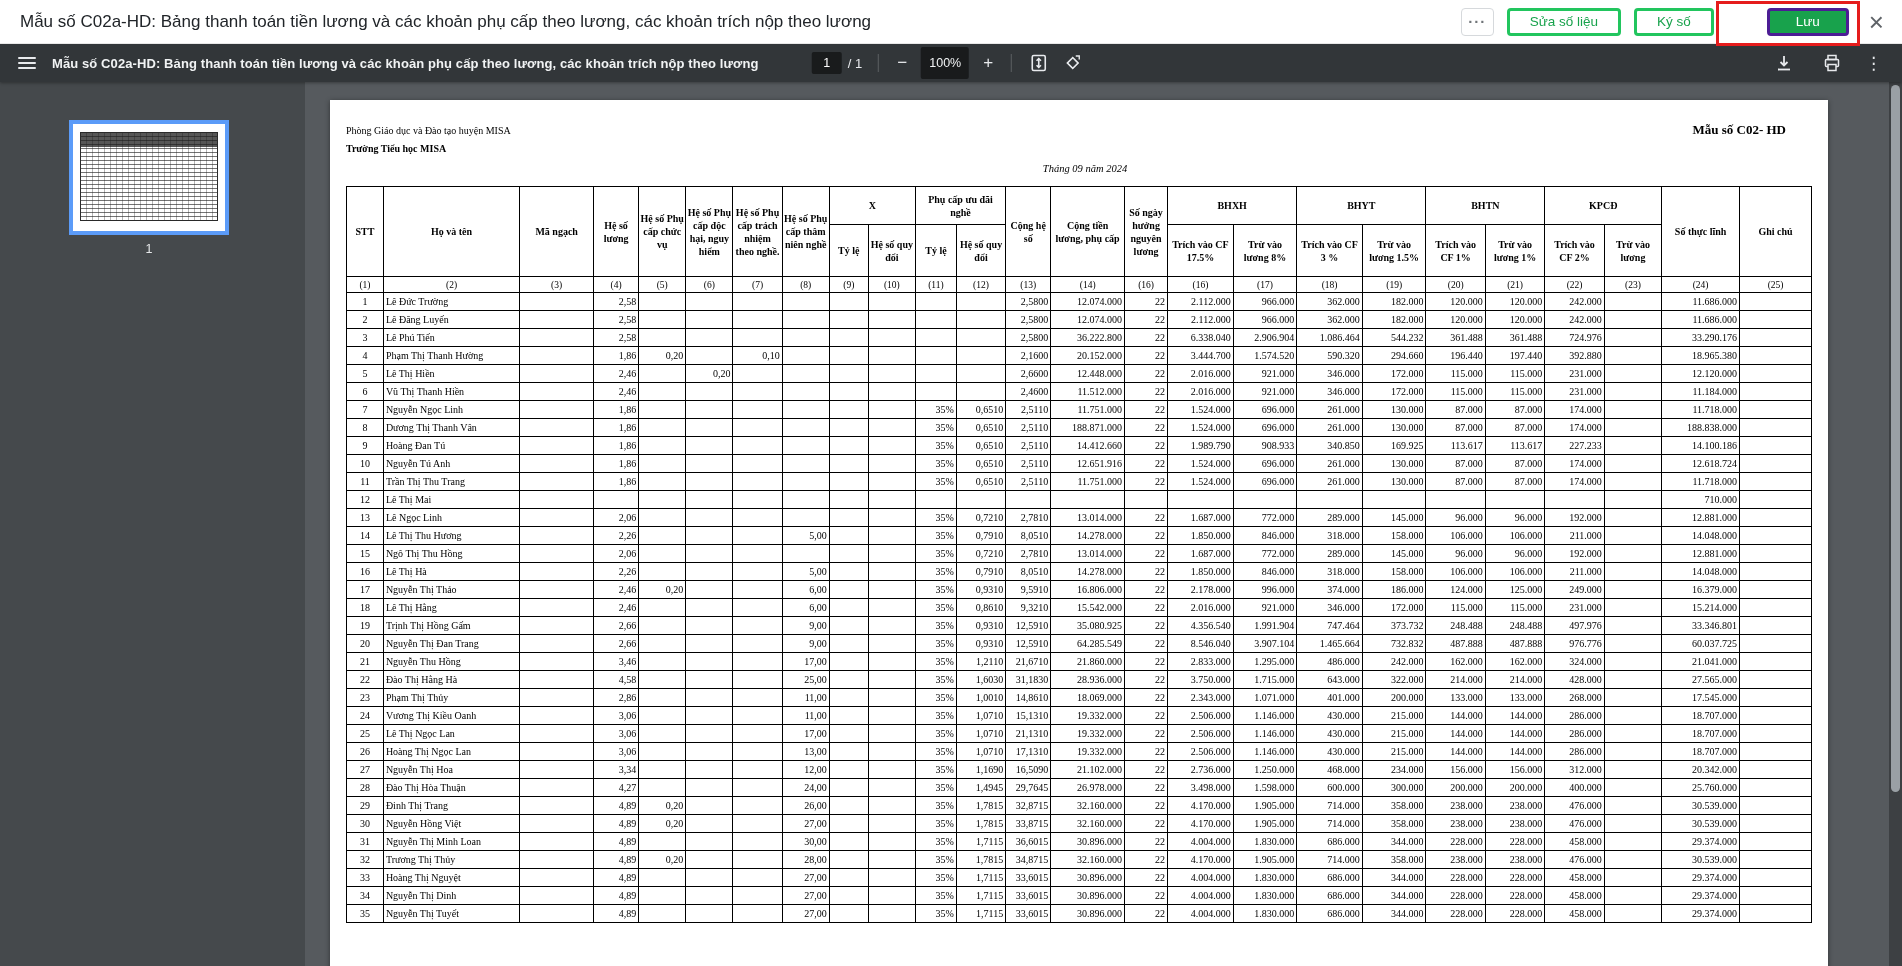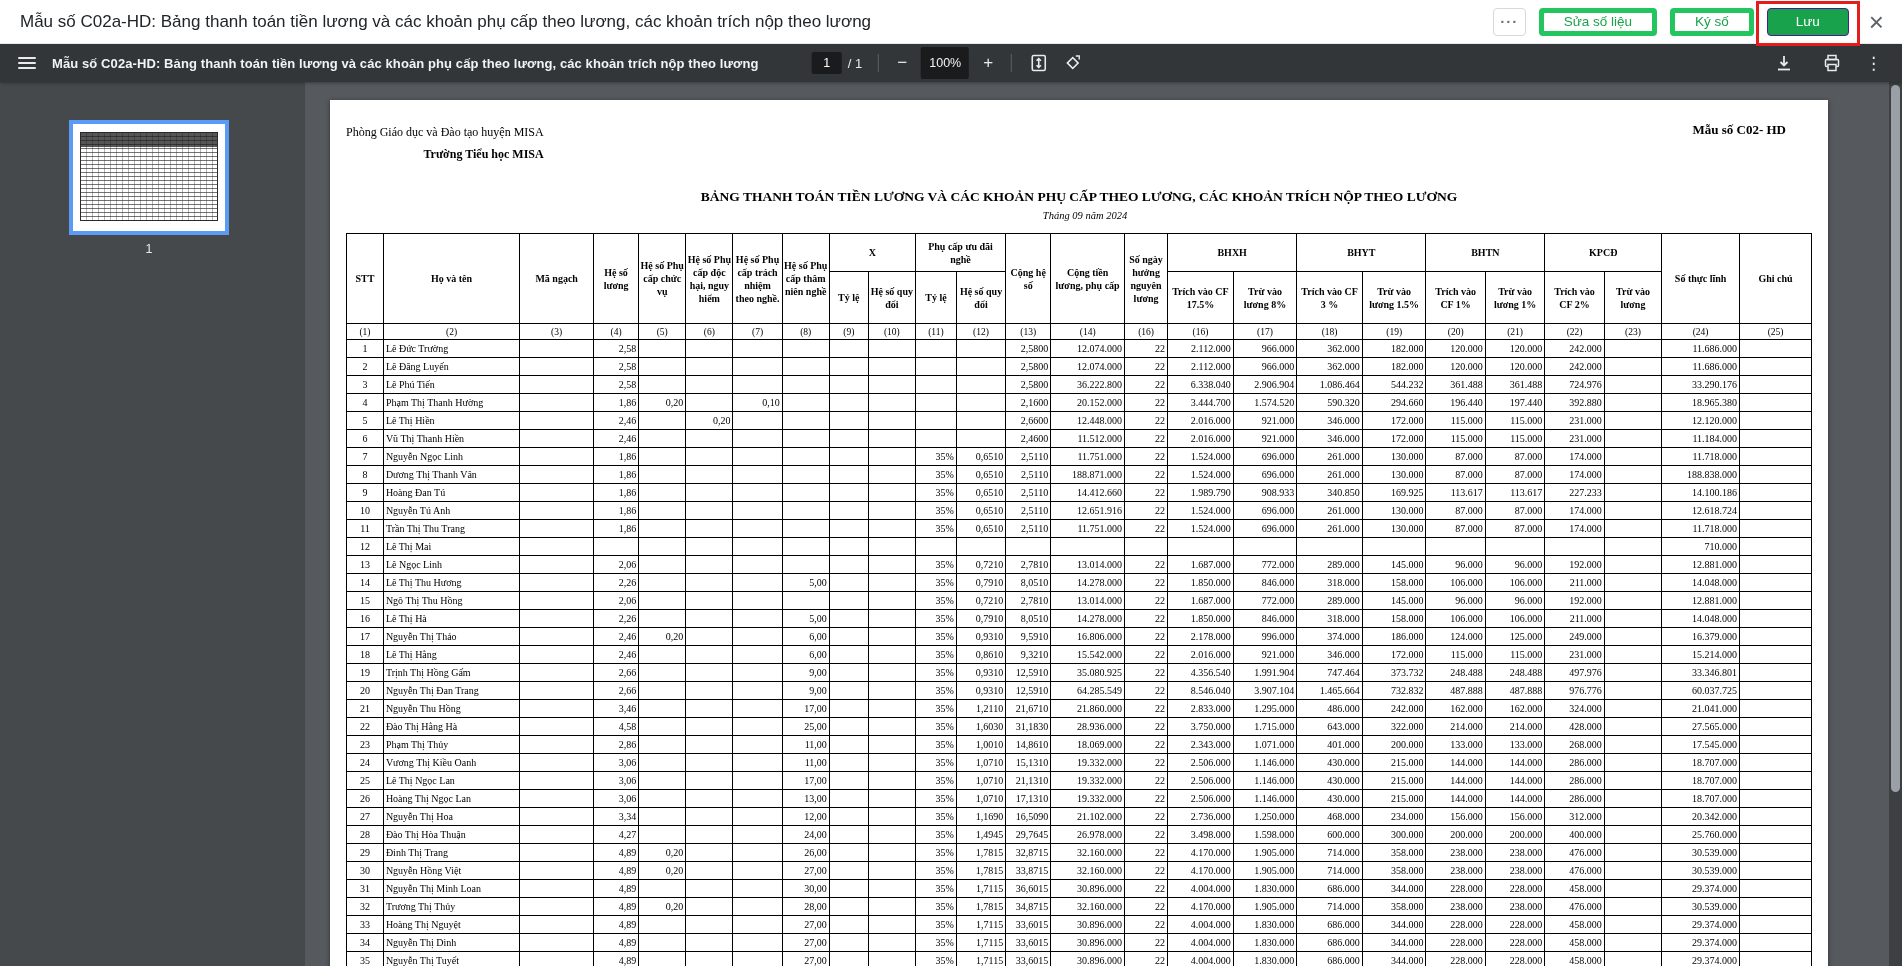--- a/index.html
+++ b/index.html
@@ -21,22 +21,22 @@
     margin-left:20px; font-size:17px; color:#212529; flex:1;
     white-space:nowrap; overflow:hidden;
   }
   .tb-actions { display:flex; align-items:center; margin-right:12px; }
   .btn {
     height:28px; border-radius:4px; font-size:13.5px;
     display:flex; align-items:center; justify-content:center;
     cursor:pointer; background:#fff; white-space:nowrap;
   }
   .btn-more { width:33px; border:1px solid #d6d9dc; color:#707478; font-weight:bold; font-size:15px; letter-spacing:1px; margin-right:13px; }
-  .btn-outline { border:5px solid #22c55e; color:#18a24c; padding:0 20px; margin-right:13px; min-width:78px; }
-  .btn-solid { background:#18a24c; color:#fff; border:1px solid #4c1d95; padding:0 16px; min-width:82px; font-weight:500; }
+  .btn-outline { border:3px solid #22c55e; color:#18a24c; padding:0 20px; margin-right:13px; min-width:78px; }
+  .btn-solid { background:#18a24c; color:#fff; border:3px solid #4c1d95; padding:0 16px; min-width:82px; font-weight:500;margin-left:40px; }
   .luu-wrap { position:relative; margin-right:14px; }
   .red-box {
     position:absolute; left:-11px; right:-11px; top:-7px; bottom:-10px;
     border:3px solid #e51c1c; pointer-events:none; z-index:7;
   }
   .close-x { font-size:26px; color:#5f6368; cursor:pointer; line-height:1; padding:0 6px; font-weight:300; }
 
   
   .toolbar {
     position:absolute; top:44px; left:0; right:0; height:38px;
@@ -92,21 +92,21 @@
   }
   .scrollbar { position:absolute; right:0; top:0; width:13px; bottom:0; background:#3d4043; }
   .scroll-thumb { position:absolute; left:2px; right:2px; top:3px; height:80%; background:#9aa0a5; border-radius:6px; }
 
   .page {
     position:absolute; left:25px; top:18px; width:1498px; height:1180px;
     background:#fff; color:#000; box-shadow:0 1px 5px rgba(0,0,0,.45);
     font-family:"Liberation Serif","DejaVu Serif",serif;
   }
   .doc-head { padding:22px 42px 0 16px; overflow:hidden; }
-  .org-block { float:left; font-size:12px; line-height:1.8;text-align:right; }
+  .org-block { float:left; font-size:10px; line-height:1.8; }
   .org-line2 { font-weight:bold; }
   .form-no { float:right; font-weight:bold; font-size:13px; }
   .doc-title { clear:both; text-align:center; font-weight:bold; font-size:13.5px; margin-top:24px; padding:0 40px; }
   .doc-sub { text-align:center; font-style:italic; font-size:10.5px; margin-top:5px;padding-left:12px; }
 
   .table-wrap { padding:12px 16px 0 16px; }
   table.pay { width:100%; border-collapse:collapse; table-layout:fixed; border:1.5px solid #000; }
   table.pay th, table.pay td { border:1px solid #000; padding:0 2px; overflow:hidden; }
   table.pay thead th {
     font-weight:bold; text-align:center; font-size:10px; line-height:1.3;
@@ -196,21 +196,20 @@
 
 <div class="viewer">
   <div class="page">
     <div class="doc-head">
       <div class="org-block">
         <div>Phòng Giáo dục và Đào tạo huyện MISA</div>
         <div class="org-line2">Trường Tiểu học MISA</div>
       </div>
       <div class="form-no">Mẫu số C02- HD</div>
     </div>
-    <div class="doc-title">BẢNG THANH TOÁN TIỀN LƯƠNG VÀ CÁC KHOẢN PHỤ CẤP THEO LƯƠNG, CÁC KHOẢN TRÍCH NỘP THEO LƯƠNG</div>
     <div class="doc-sub">Tháng 09 năm 2024</div>
 
     <div class="table-wrap">
       <table class="pay">
         <colgroup>
           <col style="width:36px">
             <col style="width:133px">
             <col style="width:72px">
             <col style="width:44px">
           <col style="width:46px">

